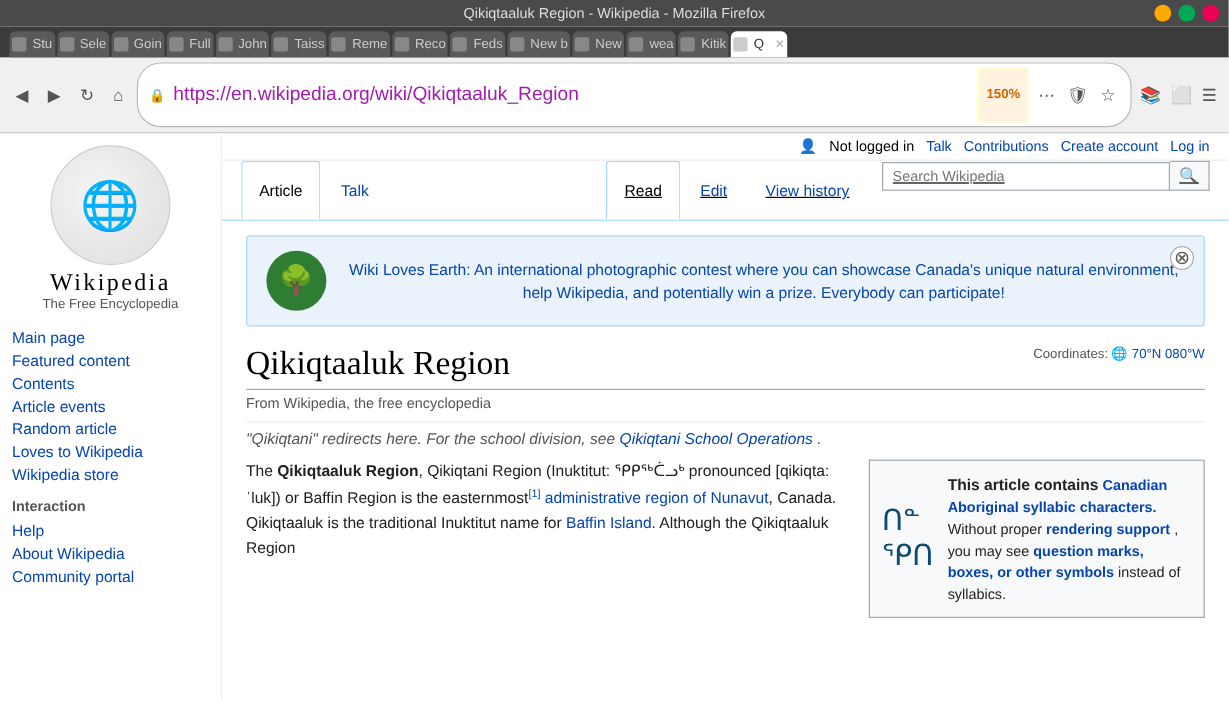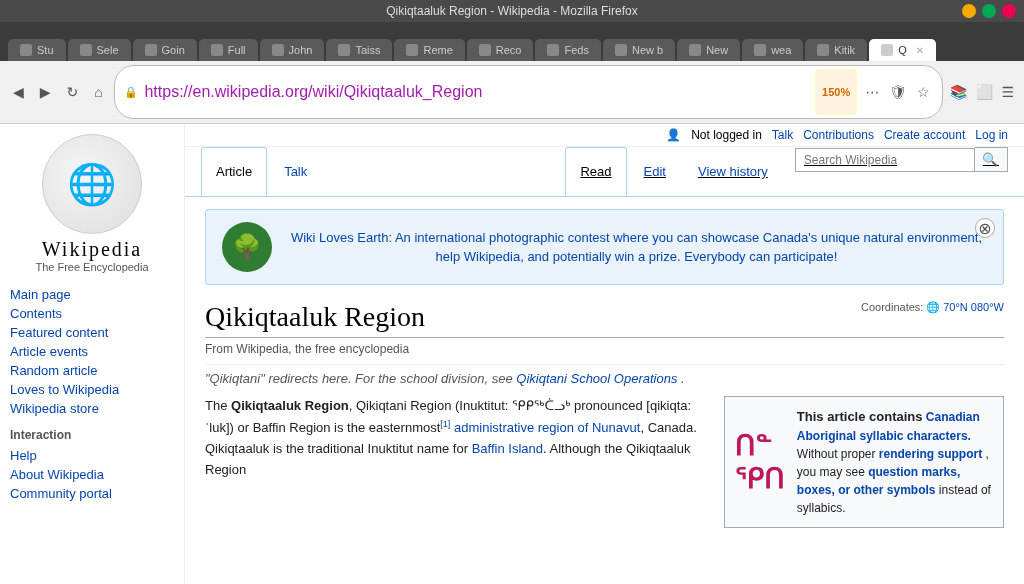--- a/index.html
+++ b/index.html
@@ -6,21 +6,21 @@
     body { font-family: Arial, sans-serif; font-size: 13px; background: #fff; width: 1024px; height: 584px; overflow: hidden; }
     .title-bar { background: #4a4a4a; display: flex; align-items: center; justify-content: center; padding: 4px 8px; position: relative; }
     .title-text { color: #ddd; font-size: 12px; }
     .window-controls { position: absolute; right: 8px; display: flex; gap: 6px; }
     .win-btn { width: 14px; height: 14px; border-radius: 50%; display: inline-block; cursor: pointer; }
     .win-close { background: #e05;  }
     .win-min { background: #fa0; }
     .win-max { background: #0a5; }
 
     .tab-bar { background: #3b3b3b; display: flex; align-items: flex-end; padding: 4px 8px 0; gap: 2px; overflow: hidden; }
-    .tab { background: #5a5a5a; color: #ccc; font-size: 11px; padding: 5px 12px; border-radius: 5px 5px 0 0; display: flex; align-items: center; gap: 5px; cursor: pointer; max-width: 90px; overflow: hidden; white-space: nowrap; margin-top: 13px; }
+    .tab { background: #5a5a5a; color: #ccc; font-size: 11px; padding: 5px 2px; border-radius: 5px 5px 0 0; display: flex; align-items: center; gap: 5px; cursor: pointer; max-width: 90px; overflow: hidden; white-space: nowrap; }
     .tab.active { background: #fff; color: #333; }
     .tab-favicon { width: 12px; height: 12px; background: #888; border-radius: 2px; flex-shrink: 0; }
     .tab-favicon.wiki { background: #ccc; }
     .tab-close { margin-left: 4px; color: #aaa; font-size: 10px; }
 
     .nav-bar { background: #f0f0f0; display: flex; align-items: center; padding: 4px 8px; gap: 6px; border-bottom: 1px solid #ccc; }
     .nav-btn { background: none; border: none; cursor: pointer; color: #555; font-size: 14px; padding: 2px 5px; border-radius: 3px; }
     .address-bar { flex: 1; display: flex; align-items: center; background: #fff; border: 1px solid #bbb; border-radius: 20px; padding: 3px 10px; gap: 6px; }
     .address-lock { color: #0a0; font-size: 11px; }
     .address-url { flex: 1; font-size: 16px; color: #a21caf; }
@@ -46,21 +46,21 @@
     .user-bar { display: flex; justify-content: flex-end; align-items: center; padding: 4px 16px; font-size: 12px; gap: 10px; border-bottom: 1px solid #eee; }
     .user-bar a { color: #0645ad; text-decoration: none; cursor: pointer; }
 
     
     .content-tabs { display: flex; align-items: flex-end; padding: 0 16px; border-bottom: 1px solid #a7d7f9; gap: 0; }
     .content-tab { padding: 16px 14px; font-size: 13px; color: #0645ad; cursor: pointer; text-decoration: none; border: 1px solid transparent; border-radius: 3px 3px 0 0; margin-right: 2px; }
     .content-tab.active { background: #fff; border-color: #a7d7f9; border-bottom-color: #fff; color: #000; }
     .content-tab-right { margin-left: auto; display: flex; align-items: flex-start; gap: 0; text-decoration: underline; }
 
     .search-form { display: flex; align-items: center; margin-left: 10px; margin-bottom: 4px; }
-    .search-input { border: 1px solid #a2a9b1; padding: 4px 8px; font-size: 12px; width: 180px; }
+    .search-input { border: 1px solid #a2a9b1; padding: 4px 8px; font-size: 12px; width: 240px; }
     .search-btn { background: #f8f9fa; border: 1px solid #a2a9b1; border-left: none; padding: 4px 8px; cursor: pointer; font-size: 13px; }
 
     
     .article-body { padding: 12px 20px; }
 
     .banner { border: 1px solid #a7d7f9; background: #eaf3fb; border-radius: 3px; padding: 12px 16px; margin-bottom: 16px; display: flex; align-items: center; gap: 14px; position: relative; }
     .banner-icon { width: 50px; height: 50px; background: #2e7d32; border-radius: 50%; display: flex; align-items: center; justify-content: center; flex-shrink: 0; }
     .banner-tree { color: #fff; font-size: 24px; }
     .banner-text { color: #0645ad; font-size: 13px; line-height: 1.5; flex: 1; text-align: center; }
     .banner-close { position: absolute; top: 8px; right: 8px; cursor: pointer; font-size: 16px; color: #555; border: 1px solid #aaa; border-radius: 50%; width: 20px; height: 20px; display: flex; align-items: center; justify-content: center; background: #fff; }
@@ -78,21 +78,21 @@
     .article-link { color: #0645ad; text-decoration: none; cursor: pointer; text-align: center; }
     sup { font-size: 9px; color: #0645ad; cursor: pointer; }
 
     .side-box { float: right; width: 280px; border: 1px solid #a2a9b1; margin: 0 0 12px 16px; padding: 10px; font-size: 12px; background: #f8f9fa; }
     .side-box-title { font-weight: bold; margin-bottom: 6px; font-size: 13px; }
     .side-box-link { color: #0645ad; font-weight: bold; text-decoration: none; cursor: pointer; }
     .side-box-text { line-height: 1.5; color: #222; }
     .side-box-text a { color: #0645ad; text-decoration: none; cursor: pointer; }
 
     .syllabics-box { display: flex; align-items: center; gap: 12px; }
-    .syllabics-chars { font-size: 28px; color: #be185d; font-weight: bold; }
+    .syllabics-chars { font-size: 24px; color: #0c4a6e; }
   </style>
 </head>
 <body>
 
 <div class="title-bar">
   <span class="title-text">Qikiqtaaluk Region - Wikipedia - Mozilla Firefox</span>
   <div class="window-controls">
     <span class="win-btn win-min"></span>
     <span class="win-btn win-max"></span>
     <span class="win-btn win-close"></span>
@@ -139,22 +139,22 @@
 <div class="wiki-page">
 
   <div class="sidebar">
     <div class="wiki-logo">
       <div class="wiki-globe">🌐</div>
       <div class="wiki-name">Wikipedia</div>
       <div class="wiki-tagline">The Free Encyclopedia</div>
     </div>
 
     <a class="sidebar-nav-link">Main page</a>
+    <a class="sidebar-nav-link">Featured content</a>
     <a class="sidebar-nav-link">Contents</a>
-    <a class="sidebar-nav-link">Featured content</a>
     <a class="sidebar-nav-link">Article events</a>
     <a class="sidebar-nav-link">Random article</a>
     <a class="sidebar-nav-link">Loves to Wikipedia</a>
     <a class="sidebar-nav-link">Wikipedia store</a>
 
     <div class="sidebar-section-title">Interaction</div>
     <a class="sidebar-nav-link">Help</a>
     <a class="sidebar-nav-link">About Wikipedia</a>
     <a class="sidebar-nav-link">Community portal</a>
   </div>

